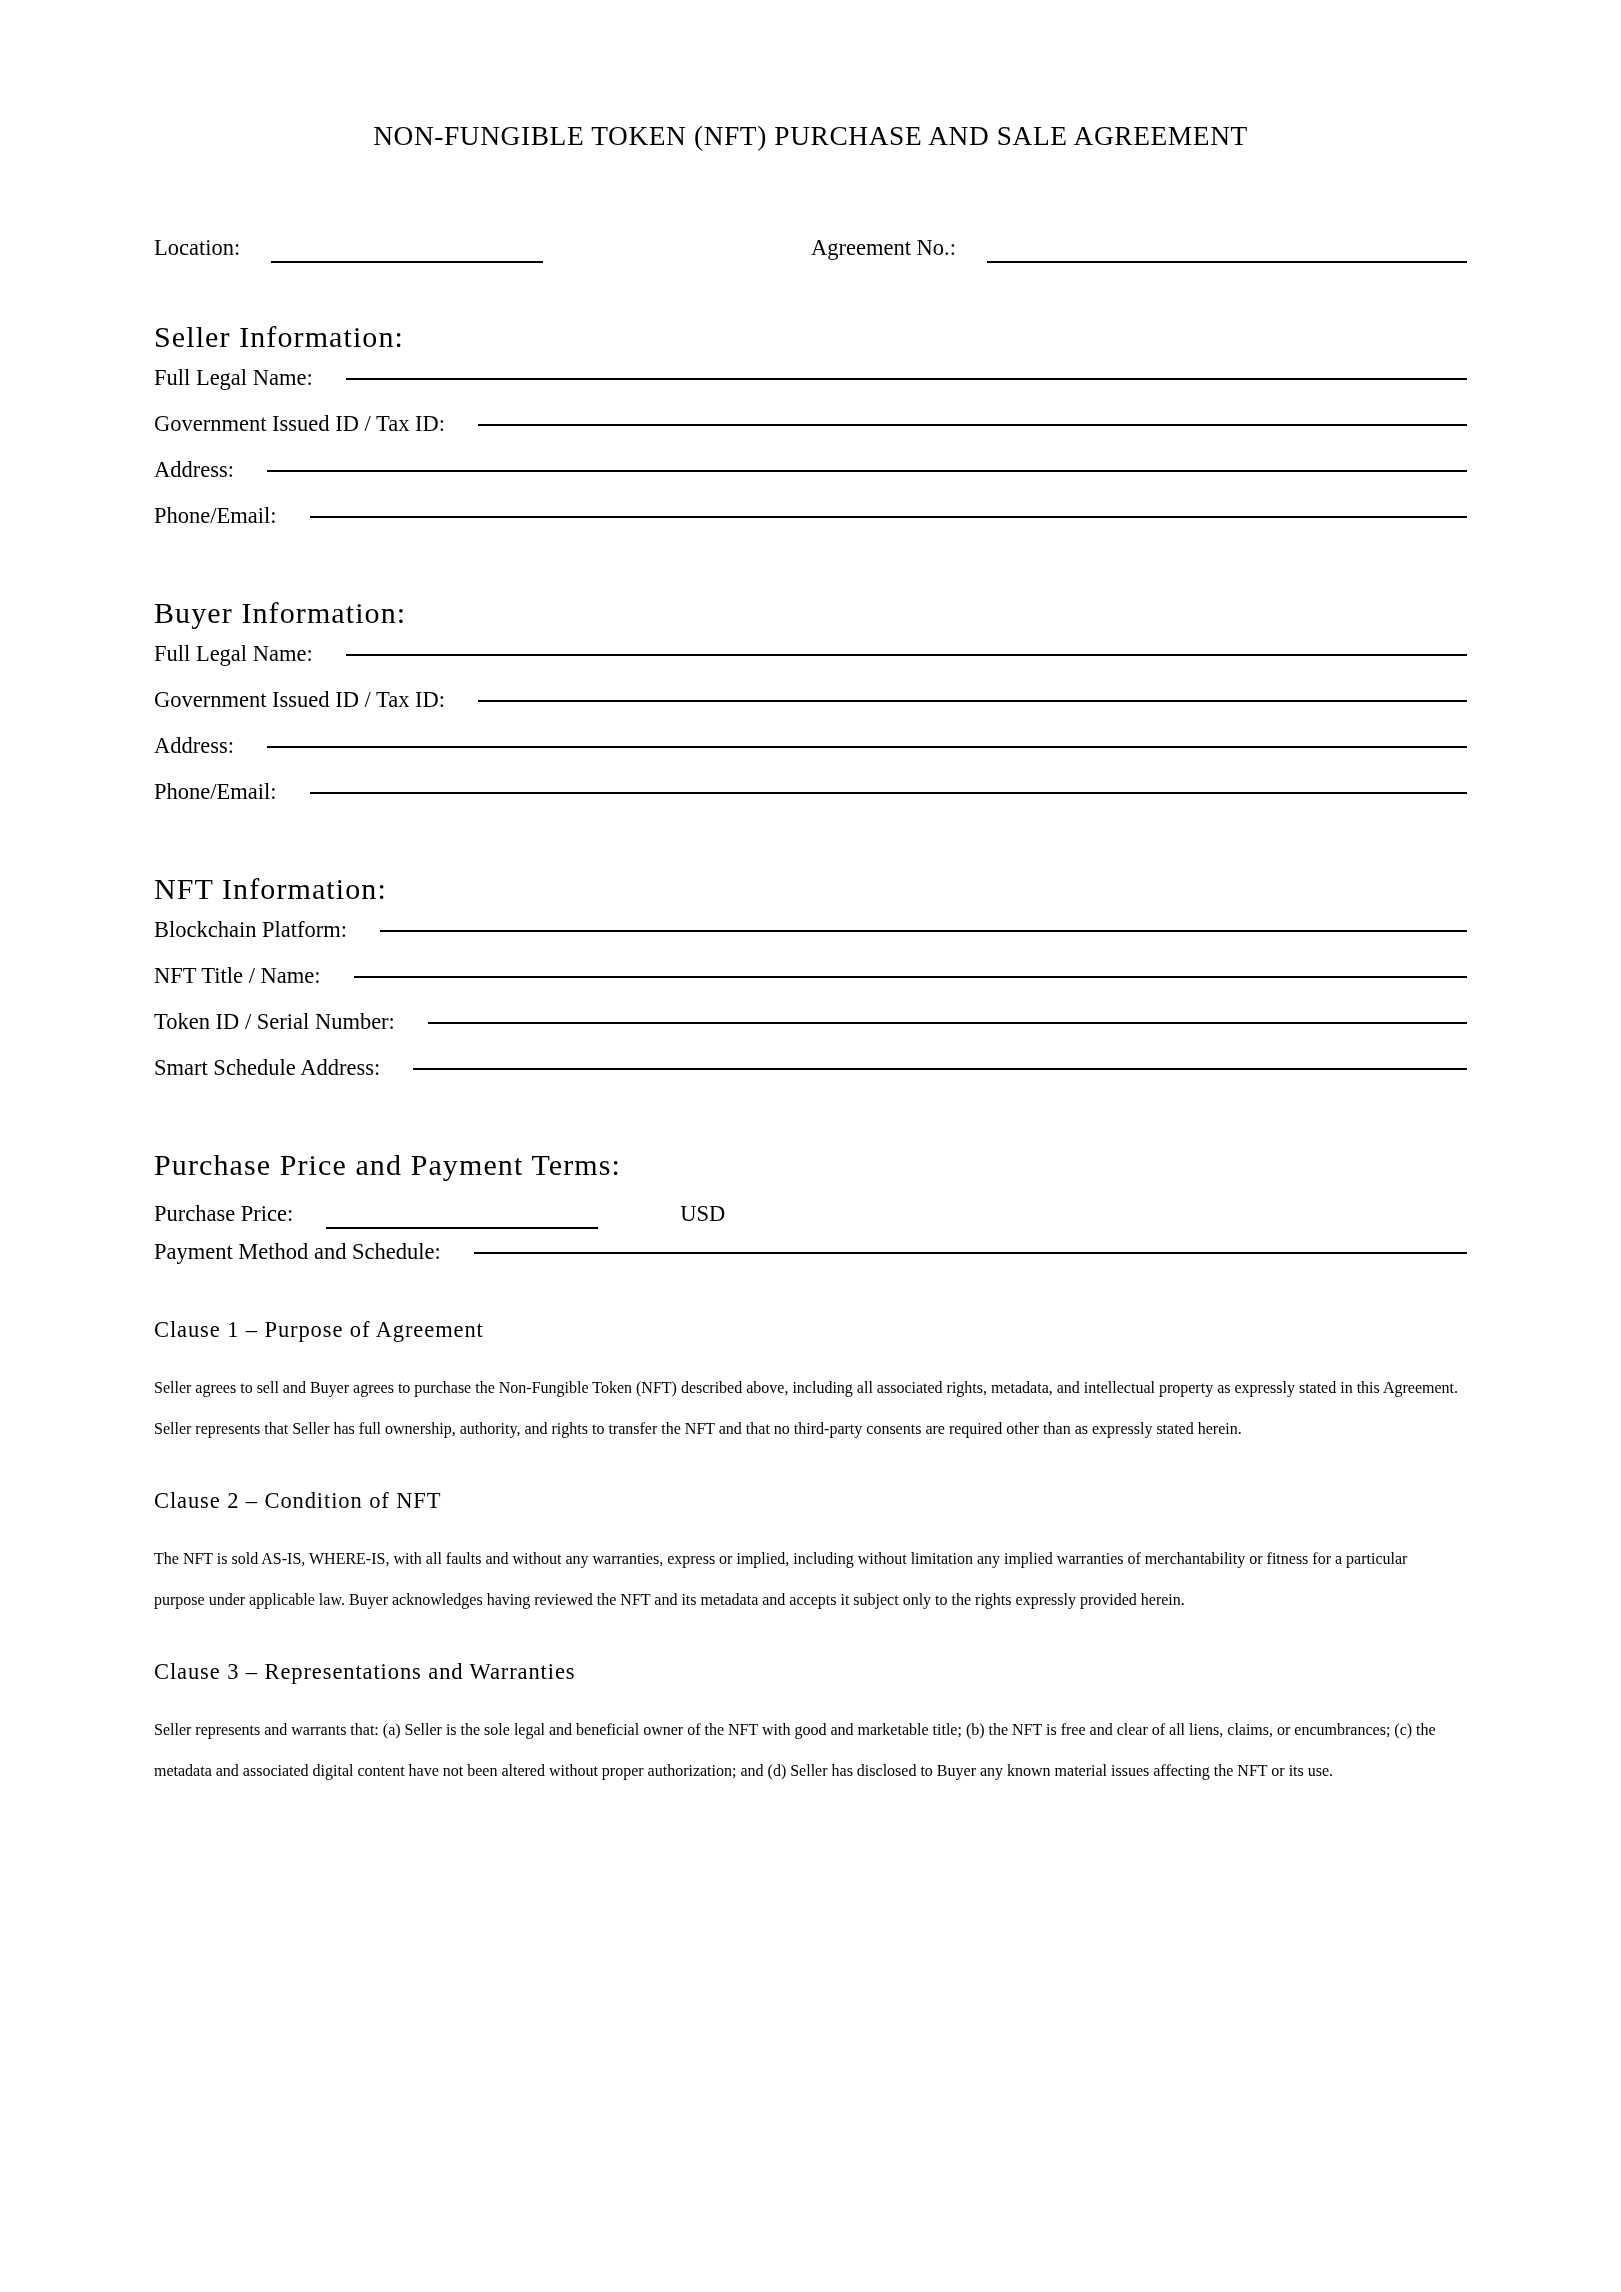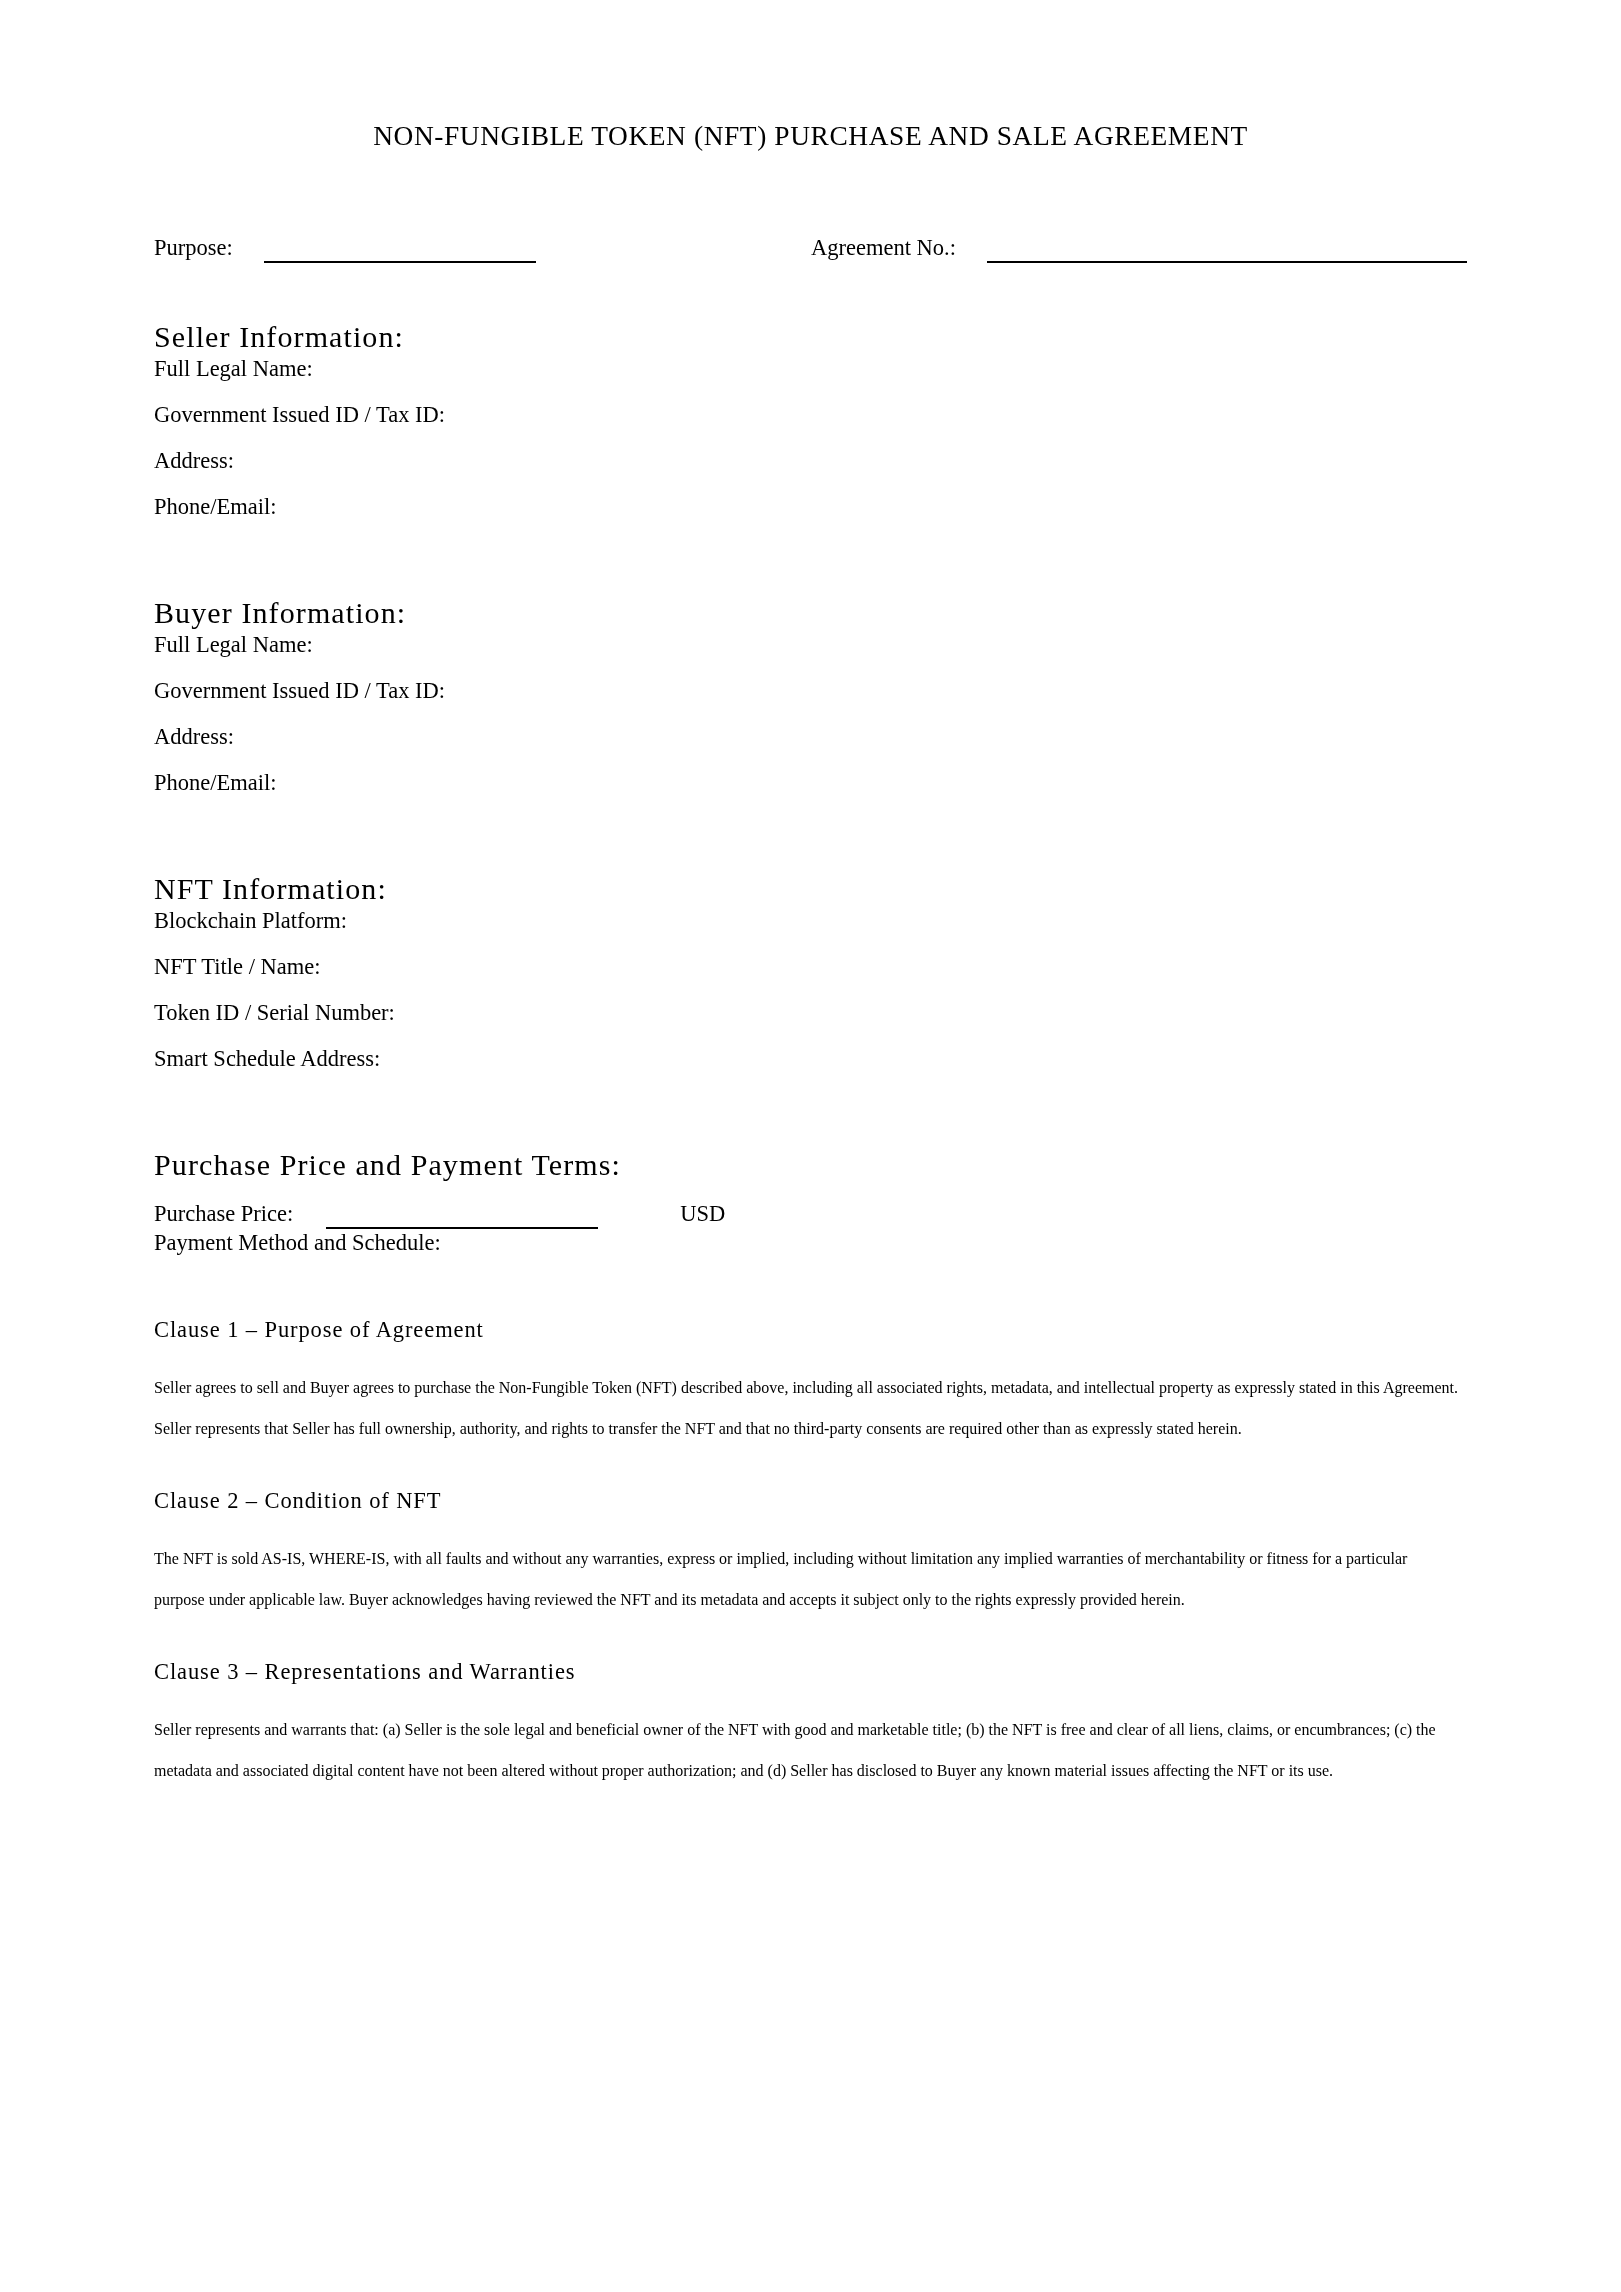--- a/index.html
+++ b/index.html
@@ -28,24 +28,23 @@
     font-size: 27.4px;
     letter-spacing: 0.6px;
     padding-top: 120px;
     line-height: 1.2;
     white-space: nowrap;
   }
 
   
   .field-row {
     display: flex;
-    align-items: flex-start;
+    align-items: center;
     width: 100%;
     height: 46px;
-    flex-direction: column;
   }
   .field-label {
     font-size: 22.5px;
     line-height: 1;
     white-space: nowrap;
     padding-bottom: 5.9px;
   }
   .rule {
     flex: 1 1 auto;
     border-bottom: 2.9px solid #000000;
@@ -130,21 +129,21 @@
 <body>
 
 <div class="page">
 
   <div class="doc-title">NON-FUNGIBLE TOKEN (NFT) PURCHASE AND SALE AGREEMENT</div>
 
   <div class="gap-top-row"></div>
 
   <div class="top-row">
     <div class="top-cell-a">
-      <span class="field-label">Purpose:</span>
+      <span class="field-label">Location:</span>
       <span class="rule fixed"></span>
     </div>
     <div class="top-cell-b">
       <span class="field-label">Agreement No.:</span>
       <span class="rule"></span>
     </div>
   </div>
 
   <div class="gap-section"></div>
 

